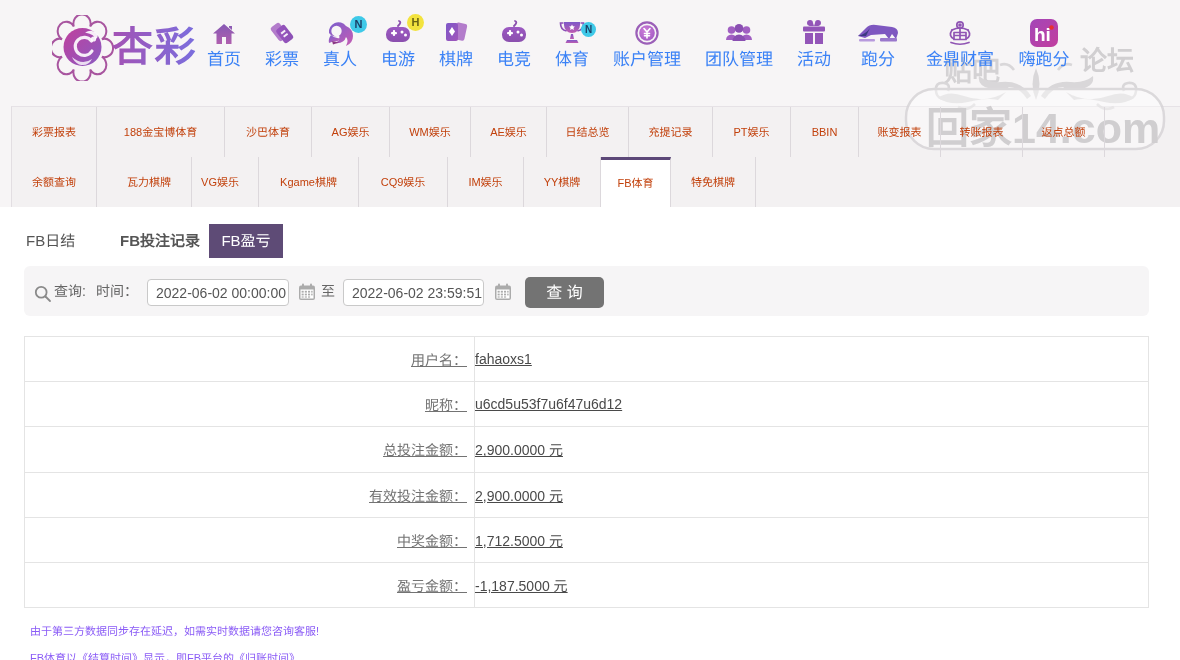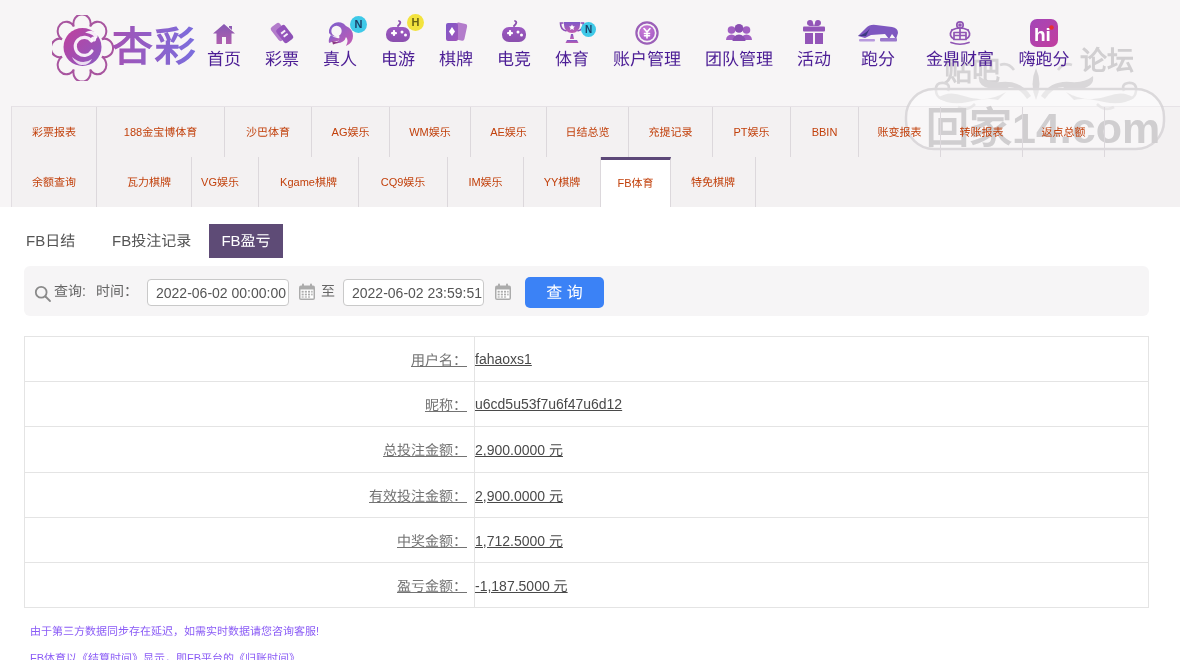--- a/index.html
+++ b/index.html
@@ -6,47 +6,47 @@
 html,body { width:1180px; height:660px; overflow:hidden; background:#fff;
   font-family:"Liberation Sans", sans-serif; }
 .page { position:relative; width:1180px; height:660px; overflow:hidden; }
 
 
 .hdr { position:absolute; left:0; top:0; width:1180px; height:207px; background:#f7f5f6; }
 .logo { position:absolute; left:52px; top:15px; width:160px; height:66px; z-index:10; }
 .nav { position:absolute; left:0; top:0; width:1180px; height:106px; z-index:10; }
 .ni { position:absolute; top:20px; text-align:center; }
 .ni .ic { position:relative; height:26px; margin-bottom:5px; }
-.ni .tx { font-size:17px; color:#4c1d95; line-height:17px; white-space:nowrap; }
+.ni .tx { font-size:17px; color:#3b82f6; line-height:17px; white-space:nowrap; }
 .badge { position:absolute; width:17px; height:17px; border-radius:50%; font-size:11px;
   font-weight:bold; line-height:17px; text-align:center; z-index:11; }
 .badge.n { background:#3fc9e8; color:#1b3f66; }
 .badge.h { background:#f3e33e; color:#6b6414; }
 
 
 .strip { position:absolute; left:11px; top:106px; width:1169px; height:101px;
   background:#f3f1f2; border-left:1px solid #e2dee2; border-top:1px solid #e6e2e6; }
 .trow { position:absolute; left:0; width:1169px; height:50px; }
 .trow .tc { position:absolute; top:0; height:50px; line-height:50px; text-align:center;
   font-size:11px; color:#c2410c; border-right:1px solid #dcd8dc; z-index:8; }
 .tc.act { background:#fff; border-top:3px solid #5c4878; line-height:46px; z-index:9; }
 
 
 .content { position:absolute; left:0; top:207px; width:1180px; height:453px; background:#fff; z-index:7; }
 .sub { position:absolute; top:17px; height:34px; font-size:15px; color:#555; }
 .sub1 { left:26px; line-height:34px; }
-.sub2 { left:112px; line-height:34px; }
+.sub2 { left:120px; line-height:34px;font-weight:bold; }
 .sub3 { left:209px; width:74px; background:#5e4b76; color:#fff; text-align:center; line-height:34px; }
 
 .sbar { position:absolute; left:24px; top:59px; width:1125px; height:50px;
   background:#f6f5f6; border-radius:6px; }
 .sbar .lb { position:absolute; top:0; height:50px; line-height:50px; font-size:14px; color:#666; }
 .inp { position:absolute; top:13px; height:27px; background:#fff; border:1px solid #c9c9c9;
   border-radius:4px; font-size:14px; color:#555; line-height:25px; padding-left:8px; }
-.btn { position:absolute; left:501px; top:11px; width:79px; height:31px; background:#3b82f6;
+.btn { position:absolute; left:501px; top:11px; width:79px; height:31px; background:#737373;
   border-radius:5px; color:#fff; font-size:16px; text-align:center; line-height:31px; }
 
 table.rep { position:absolute; left:24px; top:129px; width:1125px; border-collapse:collapse; }
 table.rep td { border:1px solid #e4e4e4; height:45.2px; font-size:14px;text-decoration:underline; }
 td.lab { width:450px; text-align:right; padding-right:7px; color:#737373; }
 td.val { color:#4a4a4a; }
 
 .red { position:absolute; left:22px; font-size:11px; color:#8b5cf6; line-height:14px; white-space:nowrap;margin-left:8px; }
 
 

